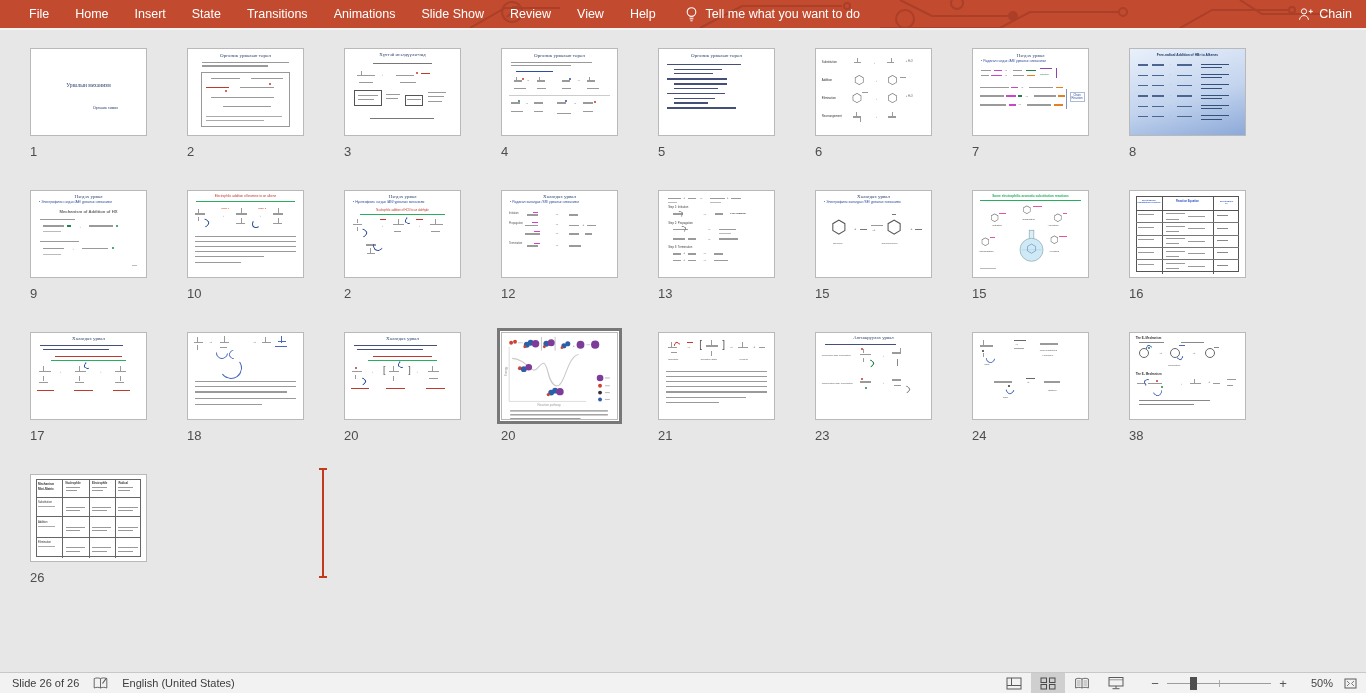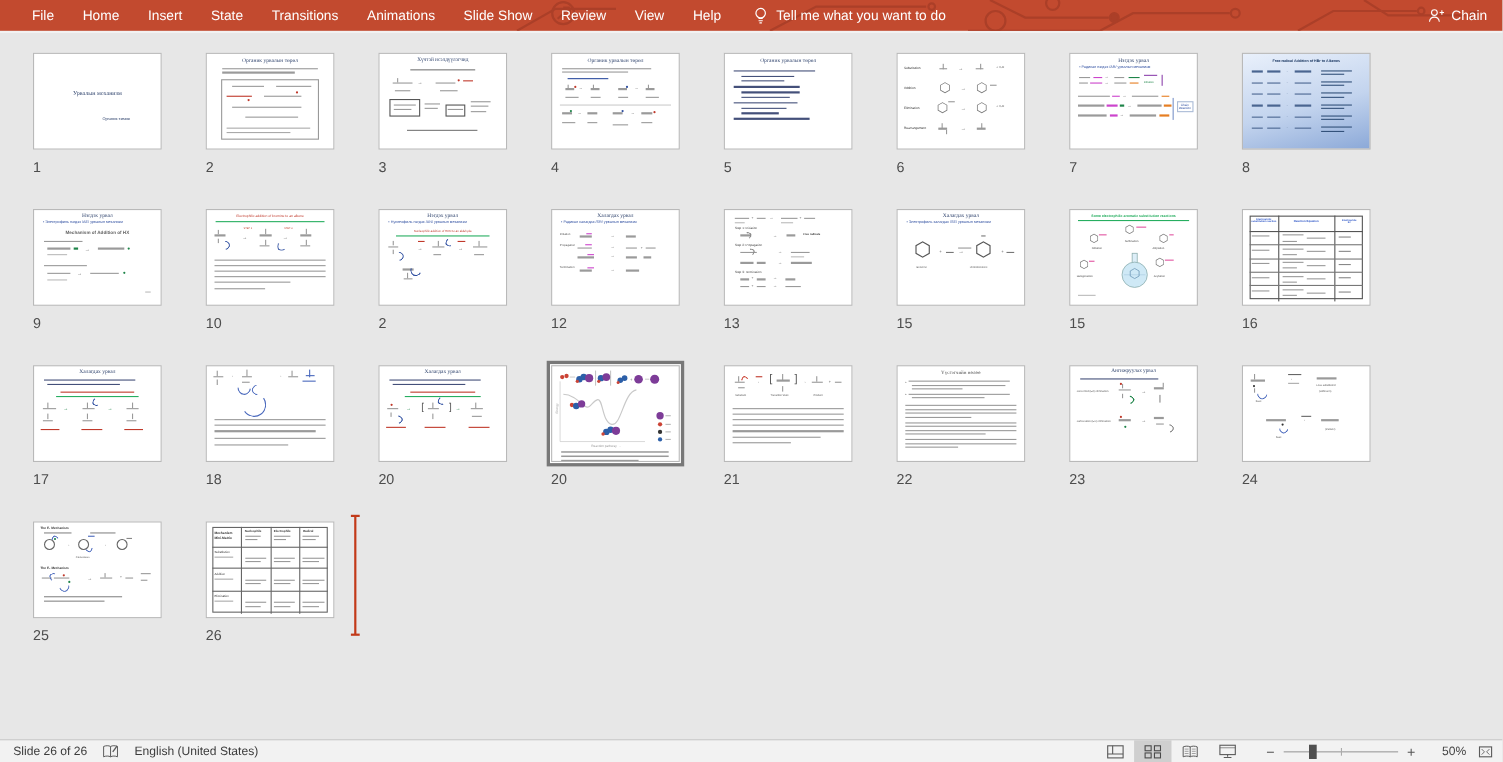--- a/index.html
+++ b/index.html
@@ -674,42 +674,20 @@
               <i class="bx" style="left:6%;top:44%;width:88%;height:1.1px;background:#9a9a9a"></i>
               <i class="bx" style="left:6%;top:50%;width:88%;height:1.1px;background:#9a9a9a"></i>
               <i class="bx" style="left:6%;top:56%;width:88%;height:1.1px;background:#9a9a9a"></i>
               <i class="bx" style="left:6%;top:62%;width:88%;height:1.1px;background:#9a9a9a"></i>
               <i class="bx" style="left:6%;top:68%;width:88%;height:1.1px;background:#9a9a9a"></i>
               <i class="bx" style="left:6%;top:74%;width:70%;height:1.1px;background:#9a9a9a"></i>
               <i class="bx" style="left:6%;top:80%;width:46%;height:1.1px;background:#9a9a9a"></i>
             </div>
           </div><div class="num">21</div></div><div class="cell"><div class="thumb">
             <div class="abs" style="inset:0">
-              <div class="st" style="top:5%;font-size:4.6px;color:#4a4a4a">Үүсгэгчийн нөлөө</div>
-              <i class="bx" style="left:6%;top:16%;width:1.5px;height:1.5px;border-radius:50%;background:#777"></i>
-              <i class="bx" style="left:9%;top:15.5%;width:80%;height:1.1px;background:#9a9a9a"></i>
-              <i class="bx" style="left:11%;top:19.5%;width:74%;height:1.1px;background:#9a9a9a"></i>
-              <i class="bx" style="left:11%;top:23.5%;width:40%;height:1.1px;background:#9a9a9a"></i>
-              <i class="bx" style="left:6%;top:29%;width:1.5px;height:1.5px;border-radius:50%;background:#777"></i>
-              <i class="bx" style="left:9%;top:29%;width:80%;height:1.1px;background:#9a9a9a"></i>
-              <i class="bx" style="left:11%;top:33%;width:58%;height:1.1px;background:#9a9a9a"></i>
-              <i class="bx" style="left:6%;top:41%;width:88%;height:1.1px;background:#9a9a9a"></i>
-              <i class="bx" style="left:6%;top:45%;width:88%;height:1.1px;background:#9a9a9a"></i>
-              <i class="bx" style="left:6%;top:49%;width:88%;height:1.1px;background:#9a9a9a"></i>
-              <i class="bx" style="left:6%;top:53%;width:52%;height:1.1px;background:#9a9a9a"></i>
-              <i class="bx" style="left:6%;top:59%;width:88%;height:1.1px;background:#9a9a9a"></i>
-              <i class="bx" style="left:6%;top:63%;width:88%;height:1.1px;background:#9a9a9a"></i>
-              <i class="bx" style="left:6%;top:67%;width:88%;height:1.1px;background:#9a9a9a"></i>
-              <i class="bx" style="left:6%;top:71%;width:64%;height:1.1px;background:#9a9a9a"></i>
-              <i class="bx" style="left:6%;top:77%;width:88%;height:1.1px;background:#9a9a9a"></i>
-              <i class="bx" style="left:6%;top:81%;width:88%;height:1.1px;background:#9a9a9a"></i>
-              <i class="bx" style="left:6%;top:85%;width:42%;height:1.1px;background:#9a9a9a"></i>
-            </div>
-          </div><div class="num">22</div></div><div class="cell"><div class="thumb">
-            <div class="abs" style="inset:0">
               <div class="st" style="top:4%;font-size:4.8px;color:#31456e">Ангижруулах урвал</div>
               <i class="bx" style="left:8%;top:13%;width:62%;height:1.2px;background:#44507a"></i>
               <span class="lb" style="left:5%;top:26%;font-size:2.5px;color:#555;">concerted (E2) elimination</span>
               <i class="bx" style="left:38%;top:24%;width:10%;height:1.6px;background:#9a9a9a"></i>
               <i class="bx" style="left:41%;top:19%;width:1px;height:4px;background:#9a9a9a"></i>
               <i class="bx" style="left:41%;top:29%;width:1px;height:4px;background:#9a9a9a"></i>
               <i class="bx" style="left:39%;top:17%;width:2px;height:2px;border-radius:50%;background:#c0392b"></i>
               <i class="bx" style="left:44%;top:31%;width:7px;height:7px;border-radius:50%;border:0.8px solid #1e8449;border-bottom-color:transparent;border-left-color:transparent;transform:rotate(40deg);background:transparent"></i>
               <span class="lb" style="left:56%;top:23%;font-size:4.5px;color:#666;">→</span>
               <i class="bx" style="left:66%;top:22%;width:8%;height:1.6px;background:#9a9a9a"></i>
@@ -773,21 +751,21 @@
               <span class="lb" style="left:42%;top:56%;font-size:4.5px;color:#666;">→</span>
               <i class="bx" style="left:52%;top:58%;width:10%;height:1.6px;background:#9a9a9a"></i>
               <i class="bx" style="left:56%;top:53%;width:1px;height:4px;background:#9a9a9a"></i>
               <span class="lb" style="left:68%;top:56%;font-size:3px;color:#555;">+</span>
               <i class="bx" style="left:72%;top:58%;width:6%;height:1.6px;background:#9a9a9a"></i>
               <i class="bx" style="left:84%;top:54%;width:8%;height:0.8px;background:#9a9a9a"></i>
               <i class="bx" style="left:84%;top:60%;width:6%;height:0.8px;background:#9a9a9a"></i>
               <i class="bx" style="left:8%;top:78%;width:62%;height:0.9px;background:#888"></i>
               <i class="bx" style="left:8%;top:83%;width:48%;height:0.9px;background:#888"></i>
             </div>
-          </div><div class="num">25</div></div><div class="cell"><div class="thumb">
+          </div><div class="num">38</div></div><div class="cell"><div class="thumb">
             <div class="abs" style="inset:0">
               <i class="fr" style="left:4%;top:5%;width:92%;height:90%;border-color:#666"></i>
               <i class="bx" style="left:27%;top:5%;width:1px;height:79.2px;background:#666"></i>
               <i class="bx" style="left:50%;top:5%;width:1px;height:79.2px;background:#666"></i>
               <i class="bx" style="left:73%;top:5%;width:1px;height:79.2px;background:#666"></i>
               <i class="bx" style="left:4%;top:25%;width:92%;height:0.8px;background:#666"></i>
               <i class="bx" style="left:4%;top:48%;width:92%;height:0.8px;background:#666"></i>
               <i class="bx" style="left:4%;top:72%;width:92%;height:0.8px;background:#666"></i>
               <span class="lb" style="left:6%;top:9%;font-size:3px;color:#333;font-weight:bold;">Mechanism</span>
               <span class="lb" style="left:6%;top:15%;font-size:3px;color:#333;font-weight:bold;">Mini-Matrix</span>

